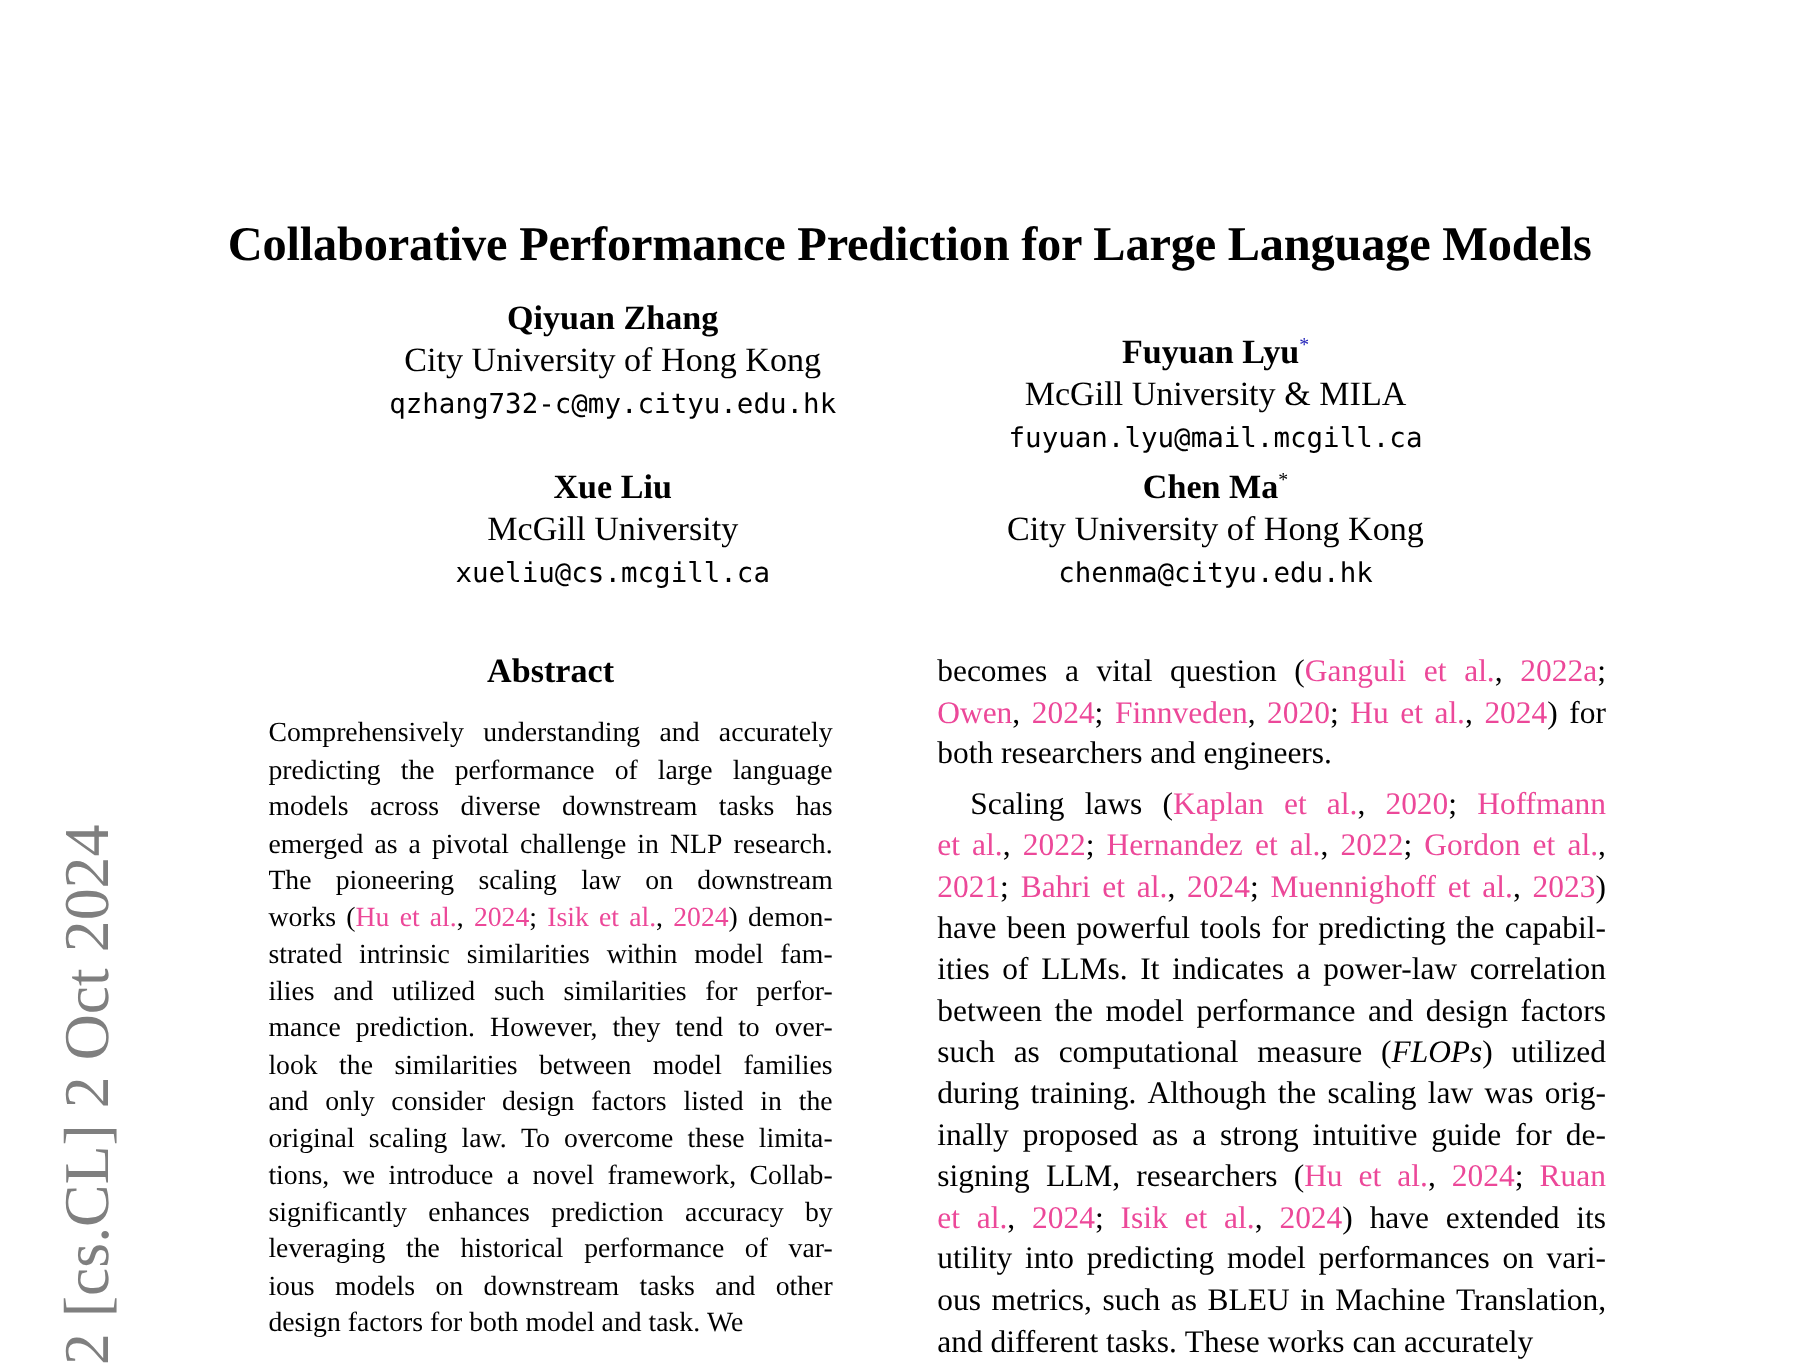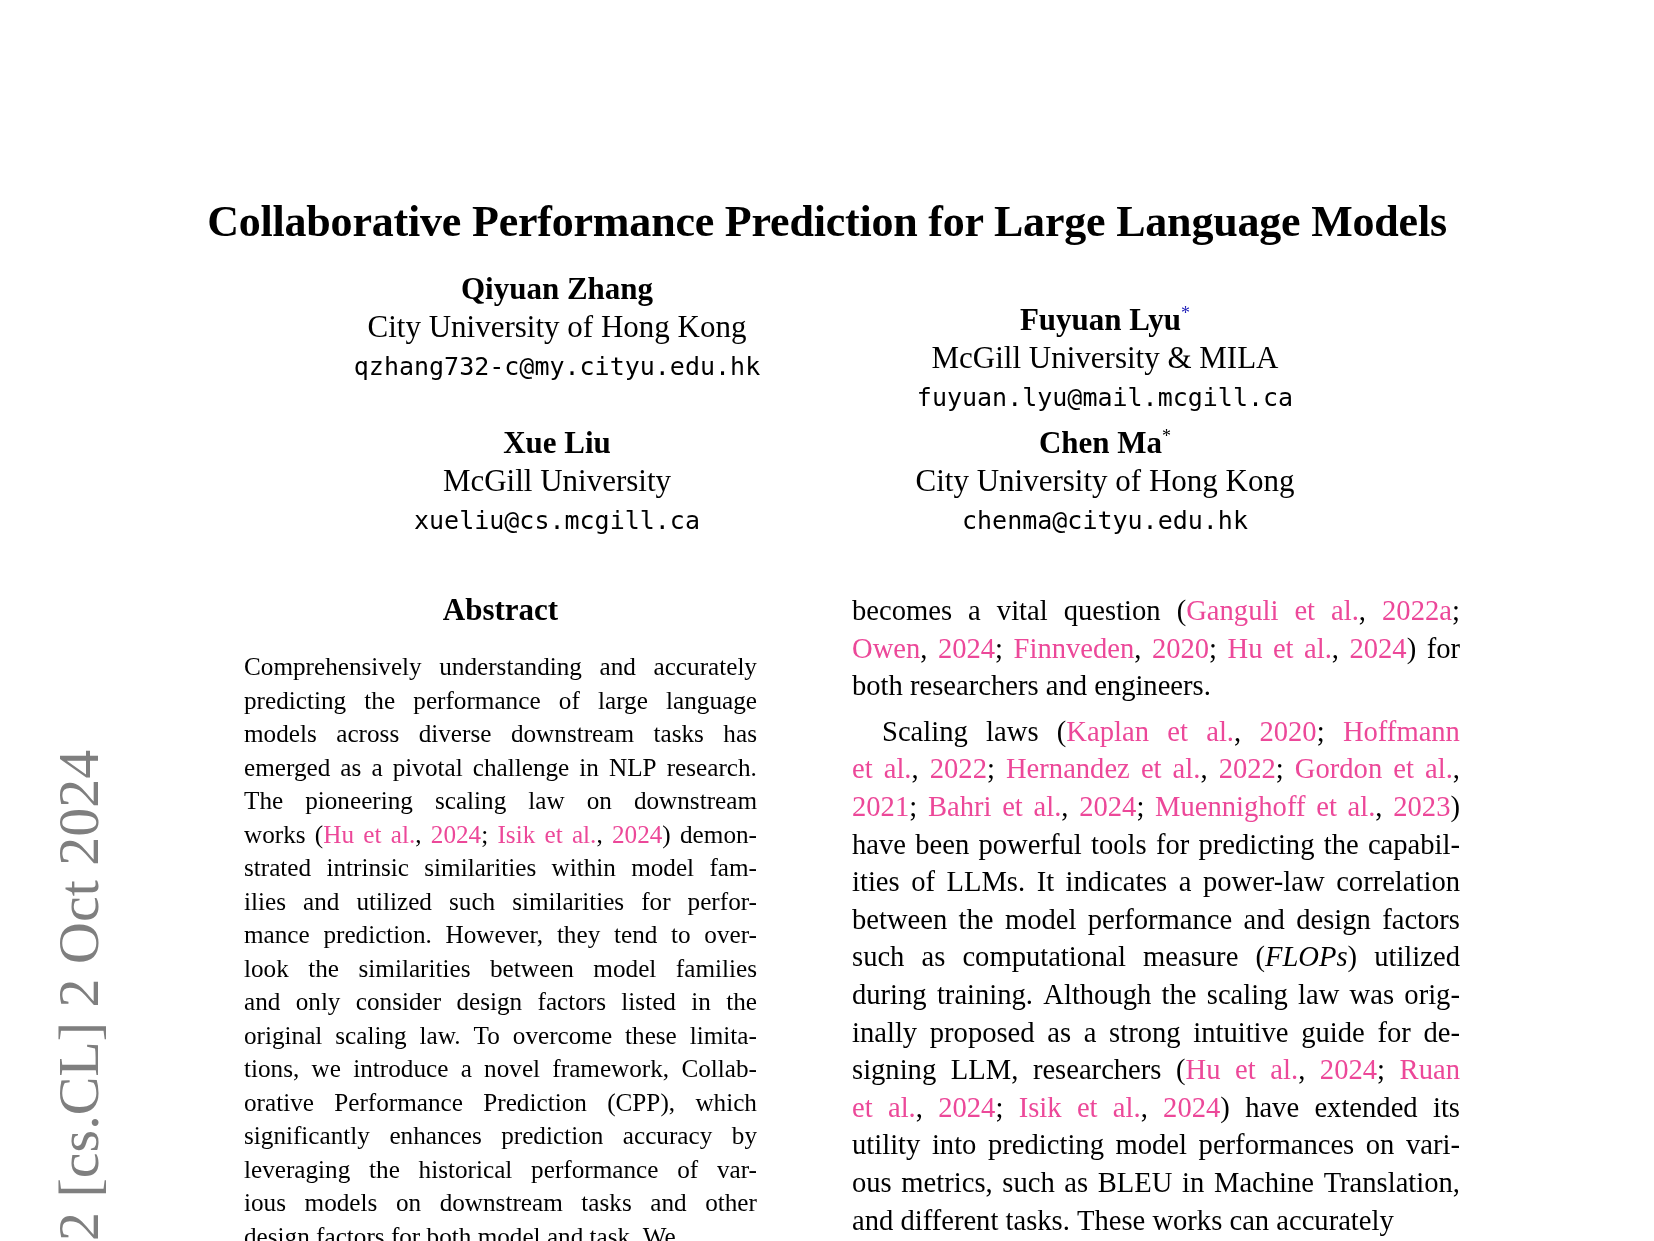--- a/index.html
+++ b/index.html
@@ -163,27 +163,20 @@
     <div class="line">
       <span class="w"><span>tions,</span></span>
       <span class="w"><span>we</span></span>
       <span class="w"><span>introduce</span></span>
       <span class="w"><span>a</span></span>
       <span class="w"><span>novel</span></span>
       <span class="w"><span>framework,</span></span>
       <span class="w"><span>Collab-</span></span>
     </div>
     <div class="line">
-      <span class="w"><span>orative</span></span>
-      <span class="w"><span>Performance</span></span>
-      <span class="w"><span>Prediction</span></span>
-      <span class="w"><span>(CPP),</span></span>
-      <span class="w"><span>which</span></span>
-    </div>
-    <div class="line">
       <span class="w"><span>significantly</span></span>
       <span class="w"><span>enhances</span></span>
       <span class="w"><span>prediction</span></span>
       <span class="w"><span>accuracy</span></span>
       <span class="w"><span>by</span></span>
     </div>
     <div class="line">
       <span class="w"><span>leveraging</span></span>
       <span class="w"><span>the</span></span>
       <span class="w"><span>historical</span></span>

